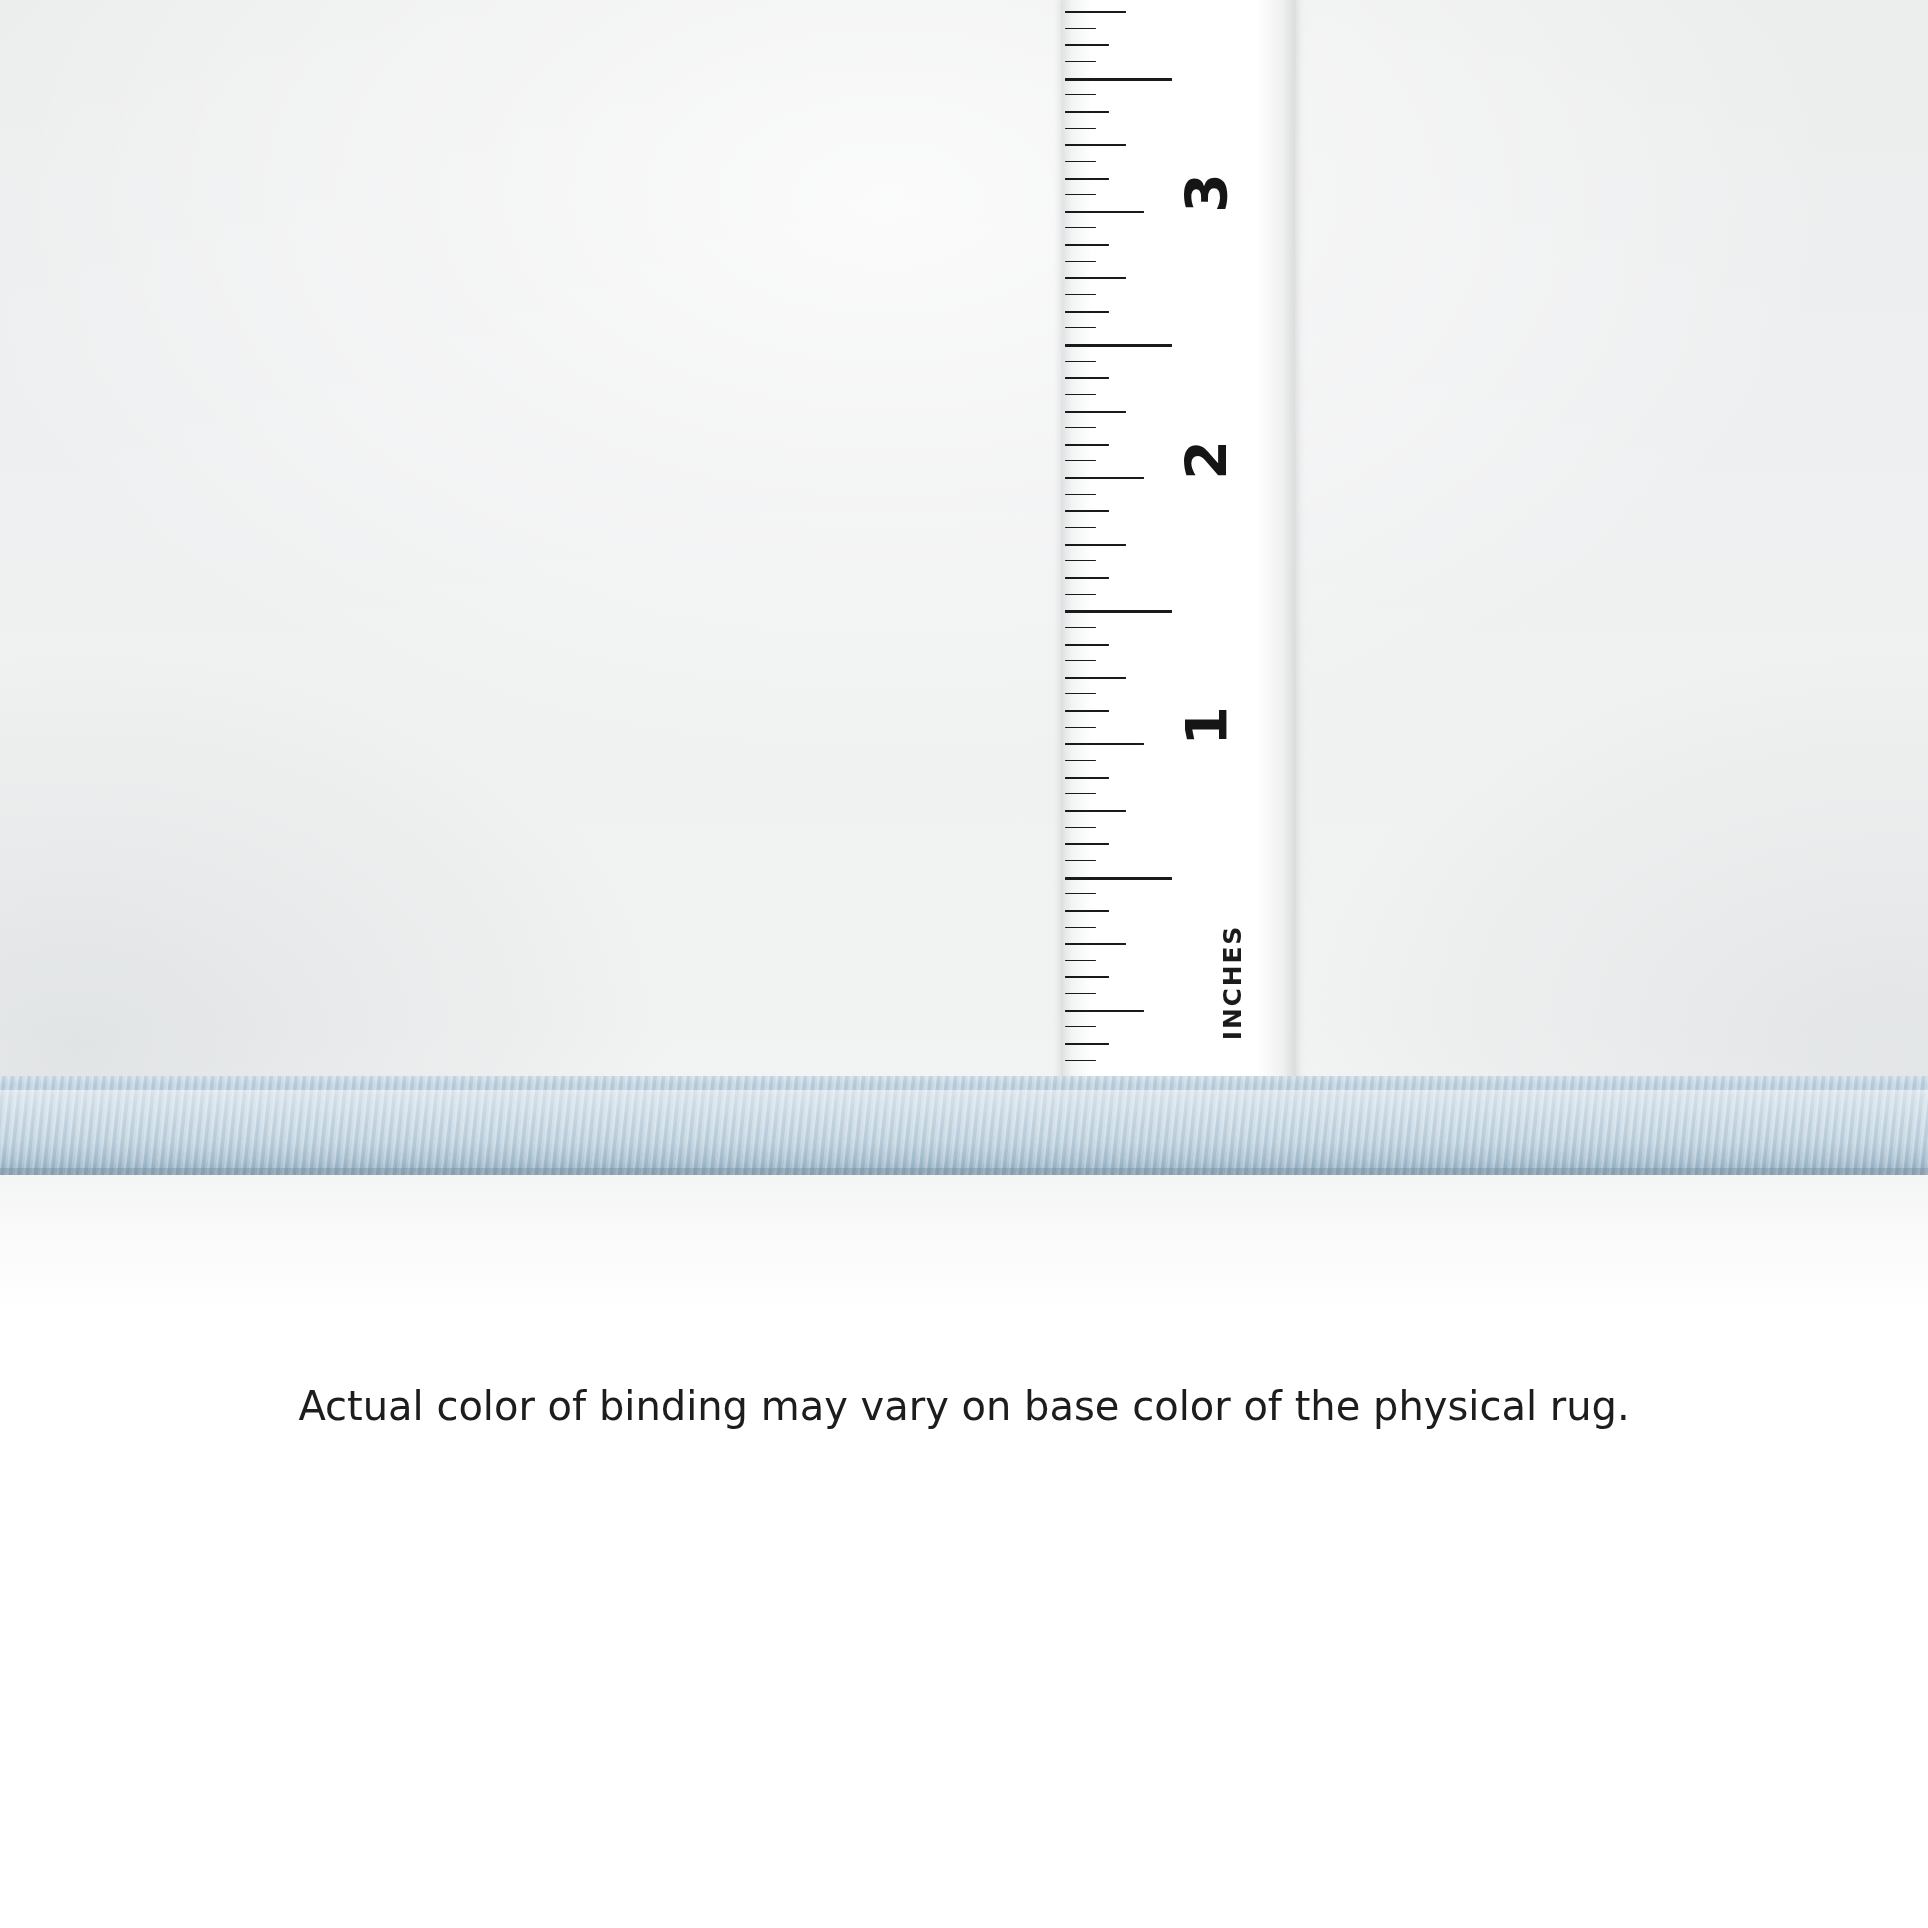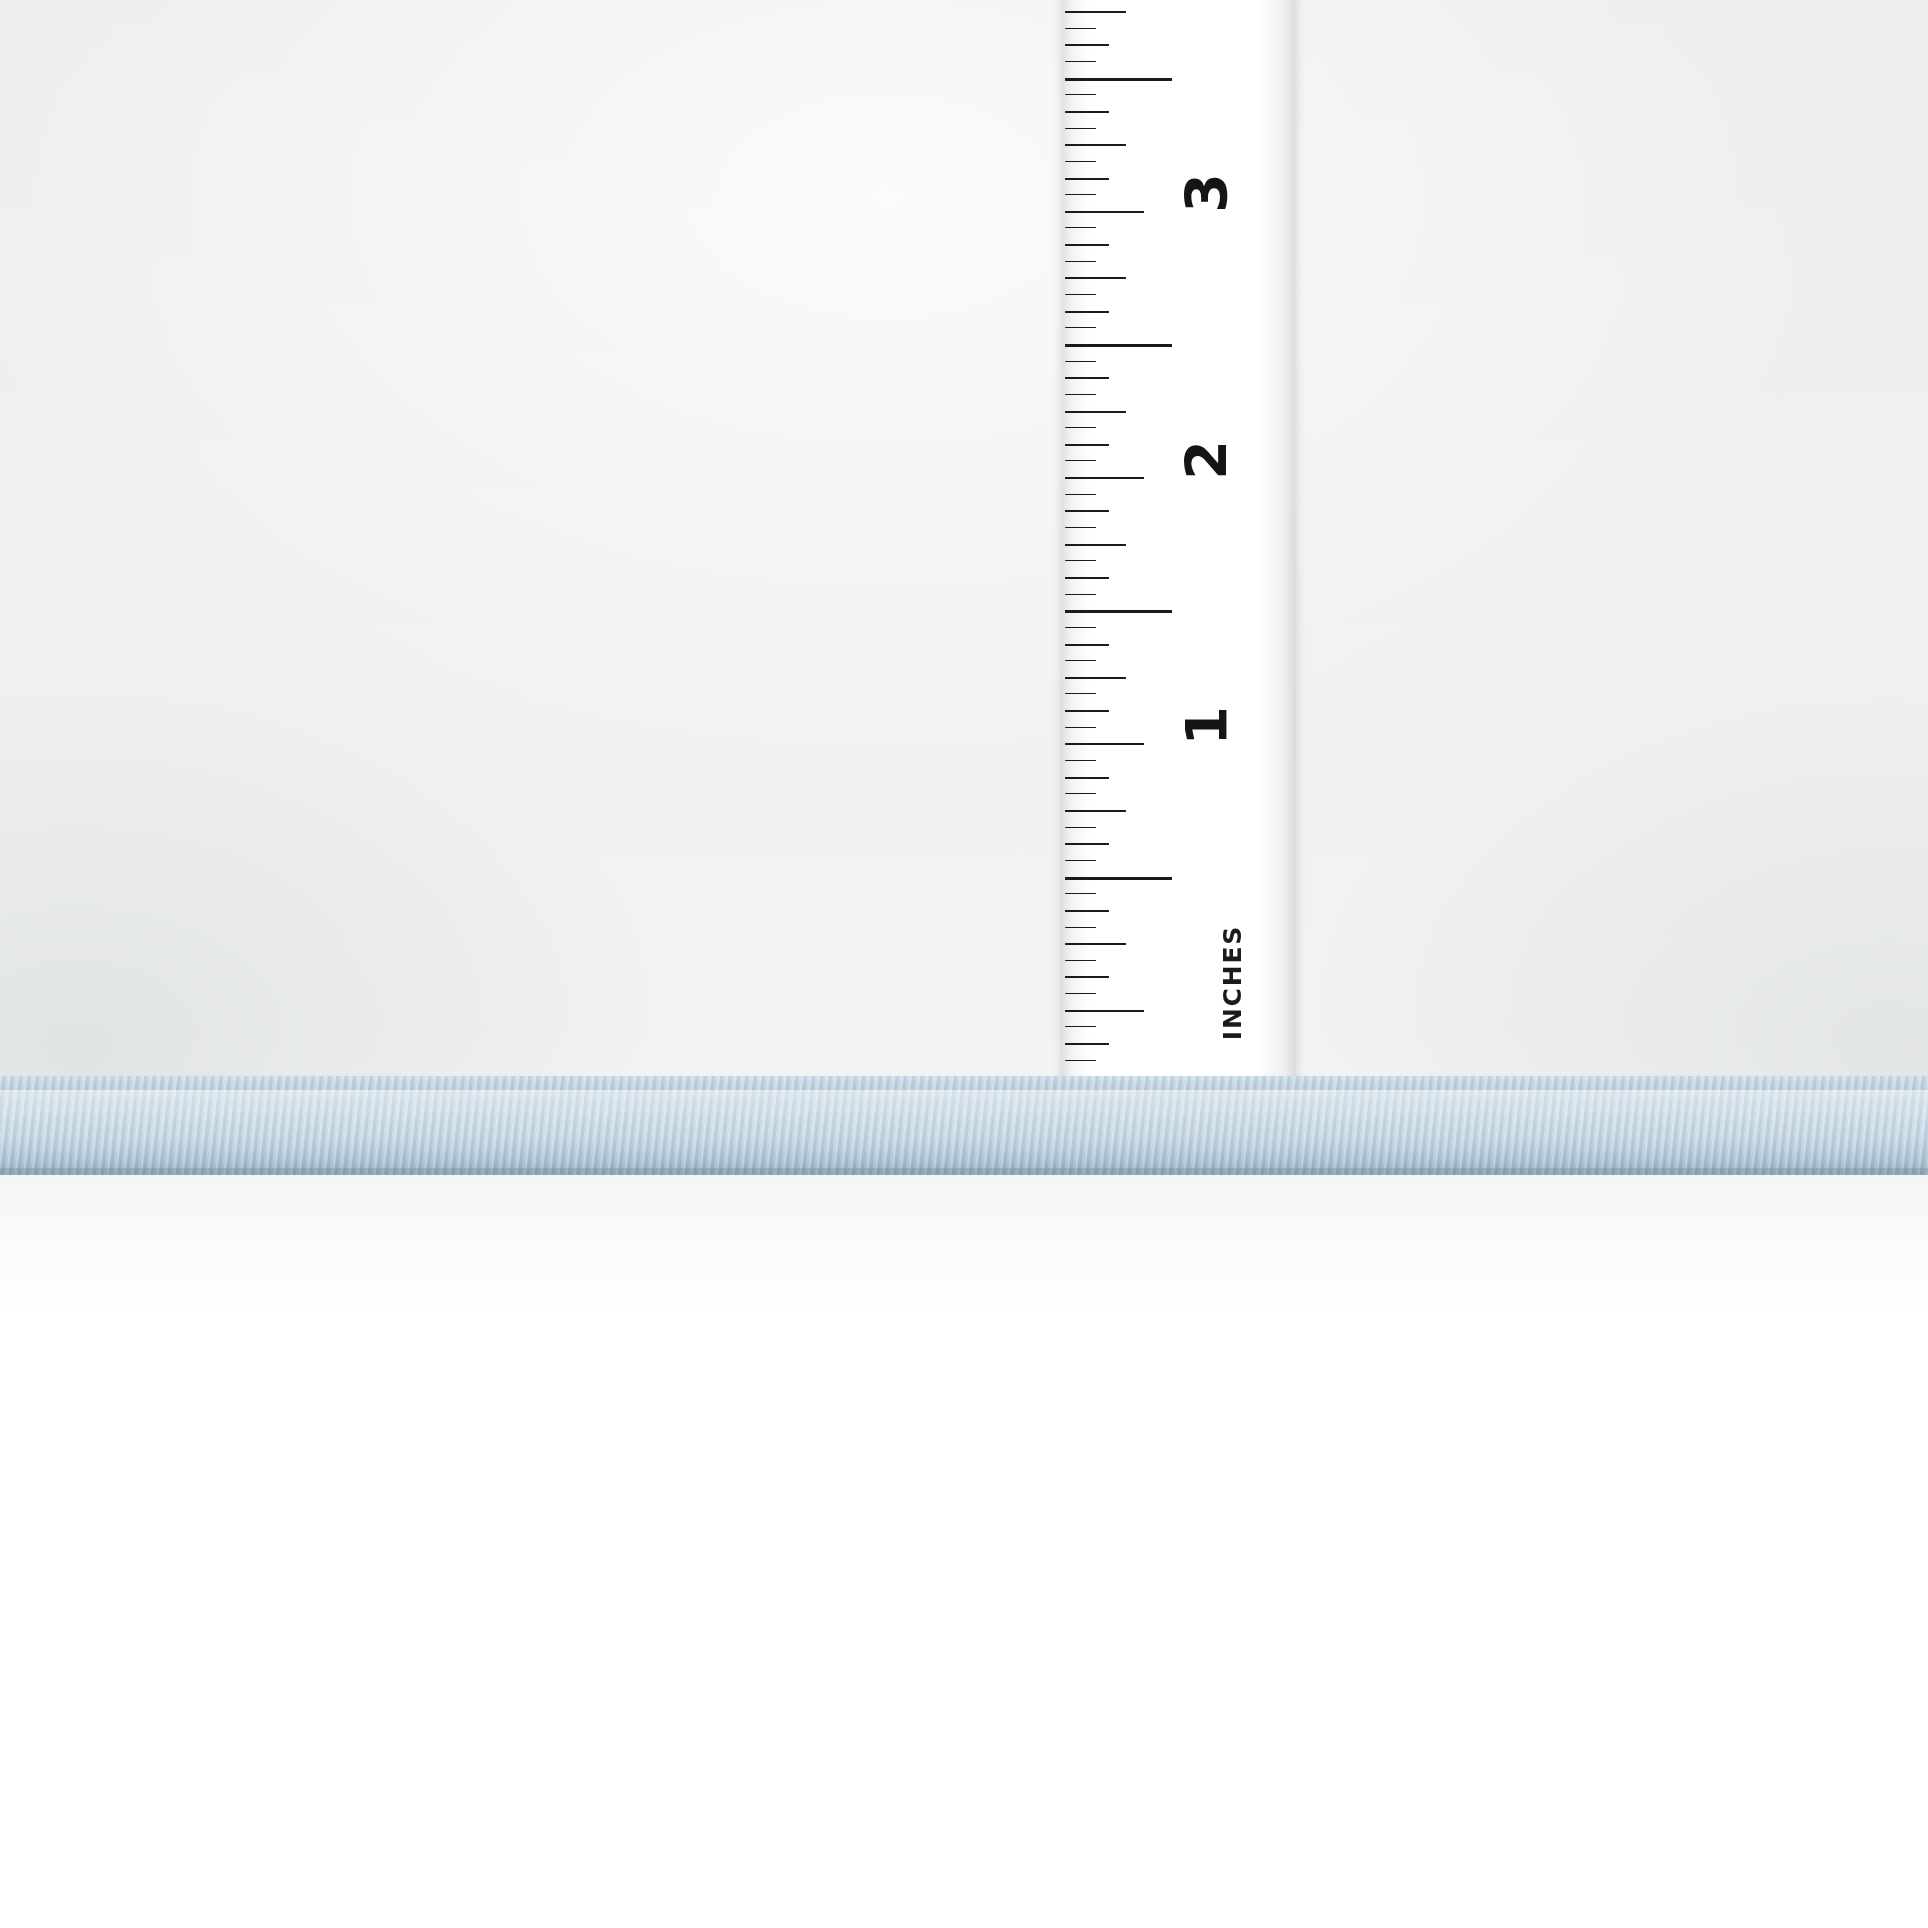--- a/index.html
+++ b/index.html
@@ -335,16 +335,17 @@
       <div class="cord"></div>
       <div class="weave"></div>
       <div class="sheen"></div>
       <div class="shadow-under"></div>
     </div>
 
     <div id="floor"></div>
   </div>
 
   <div id="caption">
+    <span class="line">Actual color of binding may vary on base color of the physical rug.</span>
   </div>
 
 </div>
 
 
 </body></html>

